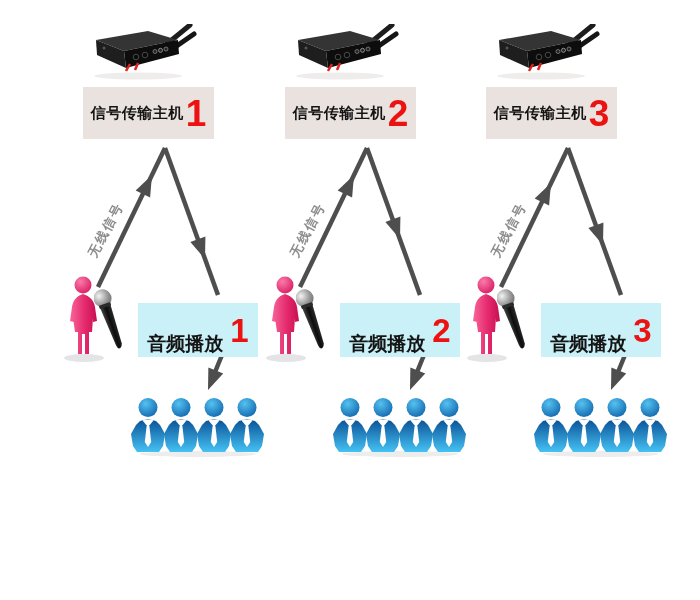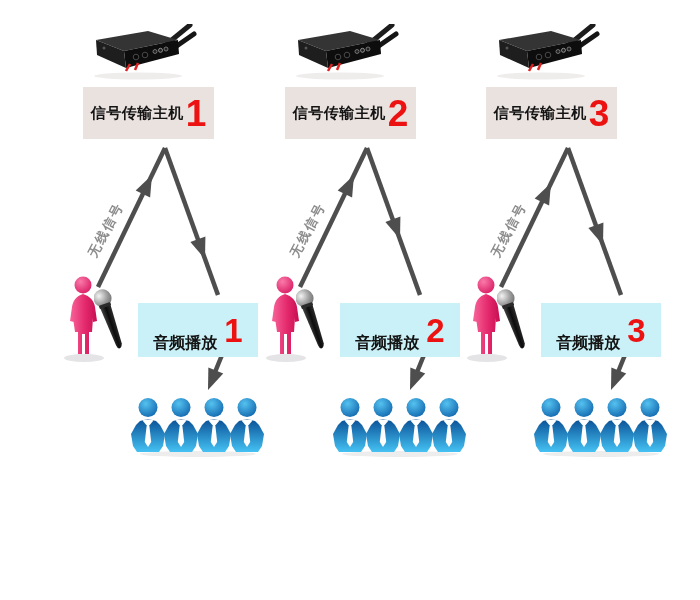--- a/index.html
+++ b/index.html
@@ -21,21 +21,21 @@
   .wireless{position:absolute;left:76px;top:221px;transform:rotate(-62deg);
             font-size:13px;font-weight:bold;color:var(--wireless-text,#8c8c8c);
             letter-spacing:2px;white-space:nowrap;}
 
   .speaker{position:absolute;left:60px;top:274px;width:52px;height:90px;}
   .mic{position:absolute;left:94px;top:286px;width:40px;height:68px;}
 
   .audio-box{position:absolute;left:138px;top:303px;width:120px;height:54px;
              background:var(--audio-box-bg,#c9f1f7);
              display:flex;align-items:center;justify-content:center;gap:5px;}
-  .audio-box .label{font-size:16px;font-weight:bold;color:var(--label-text,#141414);margin-top:27px;}
+  .audio-box .label{font-size:19px;font-weight:bold;color:var(--label-text,#141414);margin-top:27px;}
   .audio-box .num{font-size:33px;}
 
   .audience{position:absolute;left:130px;top:394px;width:136px;height:64px;}
 </style>
 </head>
 <body>
 
 <svg width="0" height="0" style="position:absolute" aria-hidden="true">
   <defs>
     <radialGradient id="gbh" cx="0.38" cy="0.3" r="0.85">

